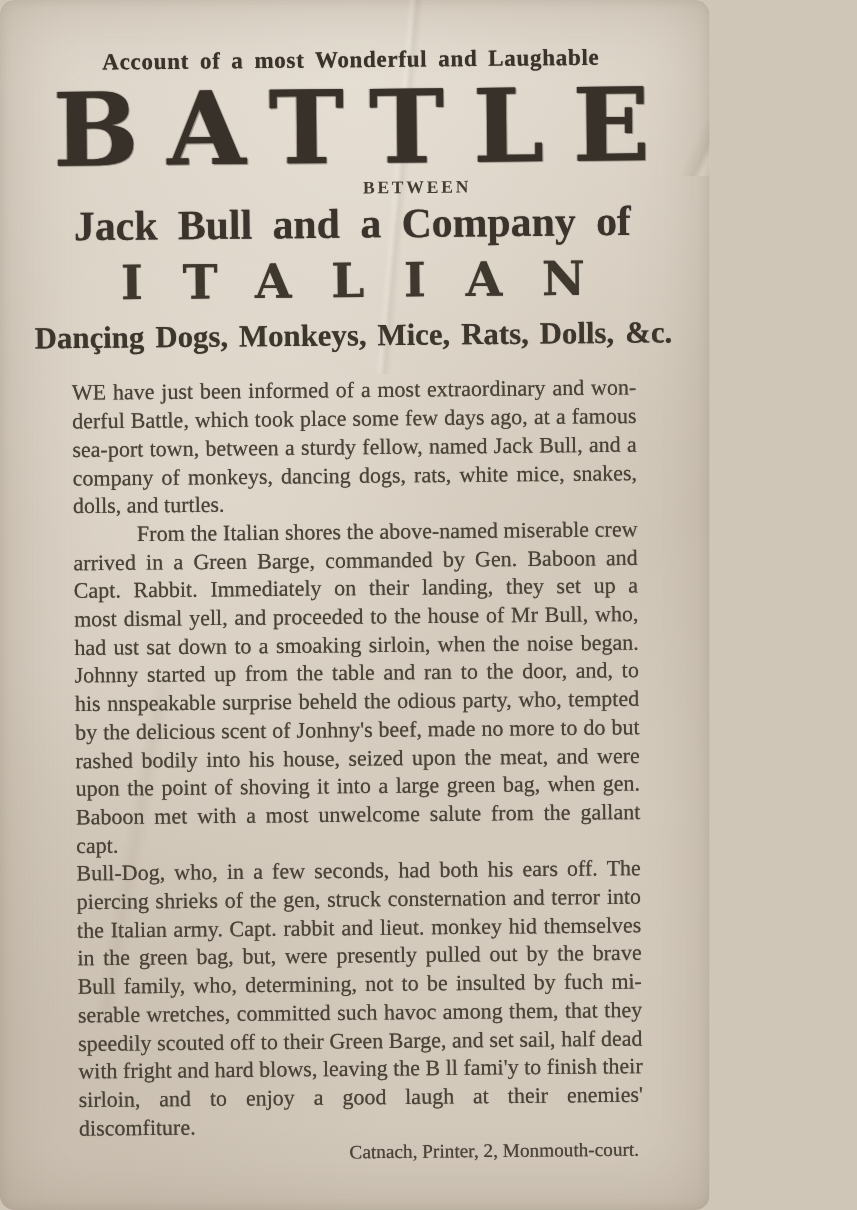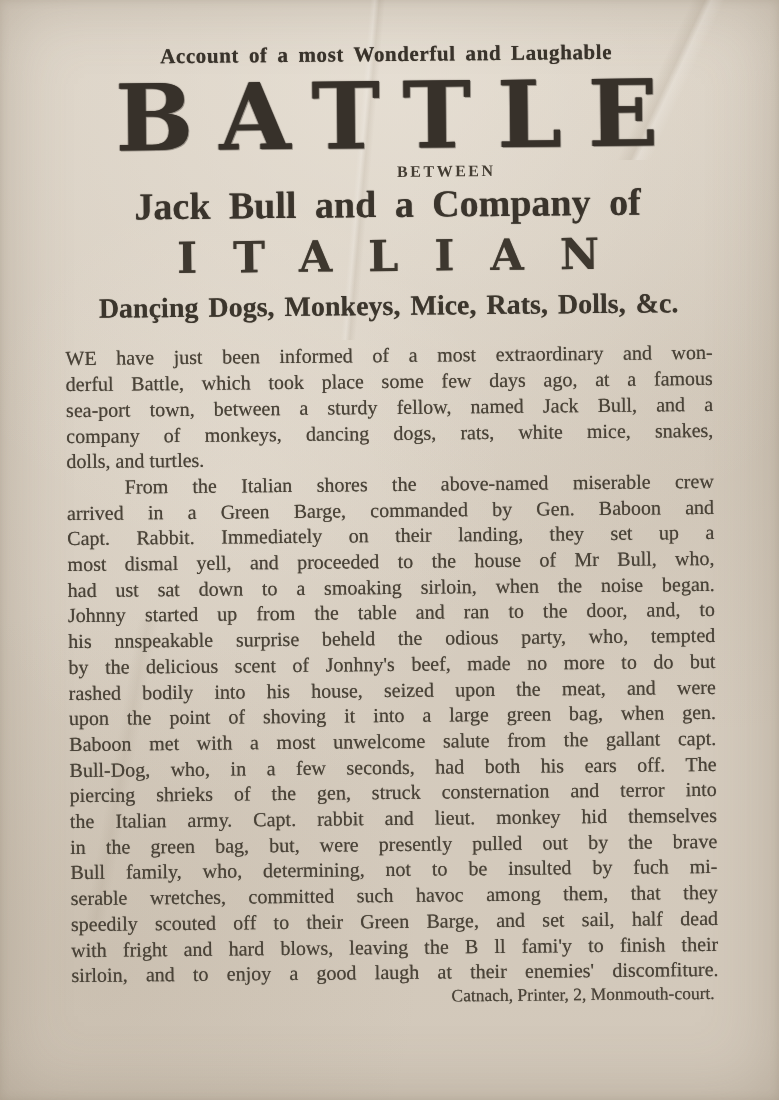--- a/index.html
+++ b/index.html
@@ -2,28 +2,29 @@
 <html><head>
 <meta charset="utf-8">
 <style>
   html,body{margin:0;padding:0;}
   body{
     width:779px;height:1100px;overflow:hidden;
     font-family:"Liberation Serif", serif;
     background:#cfc6b8;
   }
   .sheet{
-    position:relative;width:779px;height:1100px;overflow:hidden;
+    position:relative;width:645px;height:1100px;overflow:hidden;
     background:
       radial-gradient(120% 80% at 50% 6%, rgba(240,234,224,0.55), rgba(240,234,224,0) 60%),
       radial-gradient(70% 55% at 12% 88%, rgba(150,134,112,0.14), rgba(150,134,112,0) 60%),
       radial-gradient(80% 60% at 90% 34%, rgba(155,140,118,0.12), rgba(155,140,118,0) 55%),
       radial-gradient(50% 40% at 30% 45%, rgba(244,238,228,0.25), rgba(244,238,228,0) 70%),
       linear-gradient(#d9d0c3,#d2c8ba);
     box-shadow: inset 0 0 70px rgba(116,100,78,0.30), inset 0 0 10px rgba(116,100,78,0.18);
+    border-radius: 13px;
   }
   .crease{position:absolute;pointer-events:none;}
   .crease.c1{
     left:540px;top:-10px;width:260px;height:170px;
     background:linear-gradient(115deg, rgba(0,0,0,0) 46%, rgba(120,104,82,0.12) 50%, rgba(255,255,255,0.18) 52%, rgba(0,0,0,0) 56%);
   }
   .crease.c2{
     left:300px;top:0;width:120px;height:340px;
     background:linear-gradient(95deg, rgba(0,0,0,0) 47%, rgba(255,255,255,0.16) 50%, rgba(120,104,82,0.10) 53%, rgba(0,0,0,0) 57%);
   }

